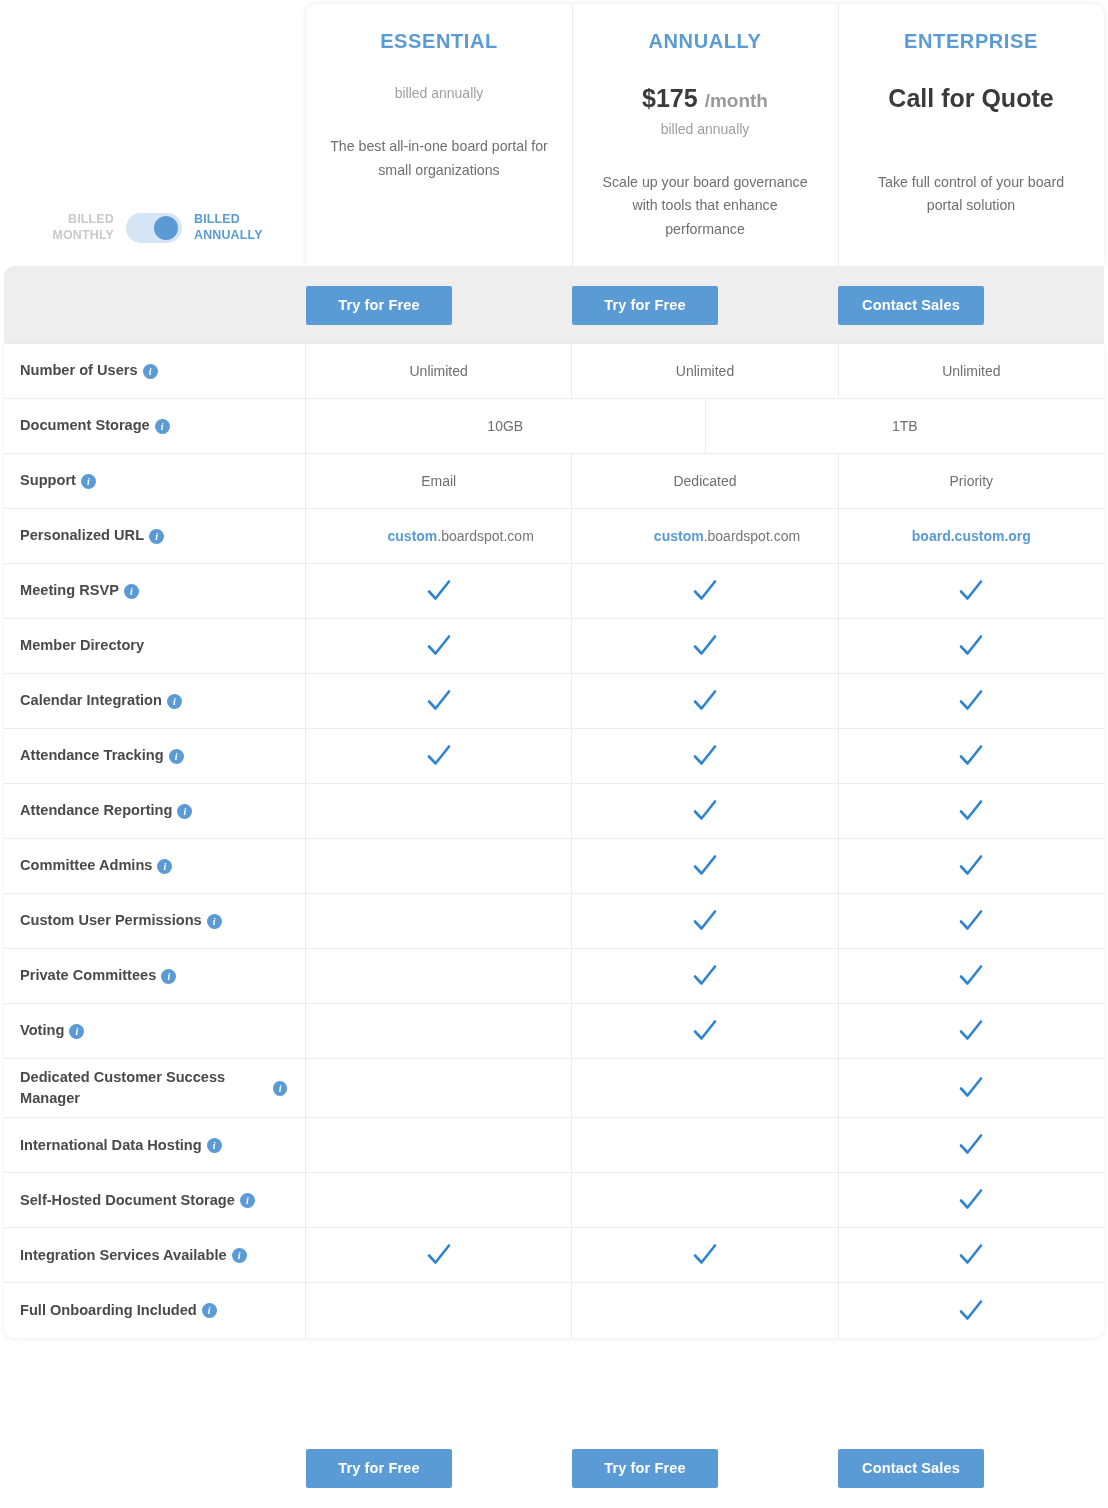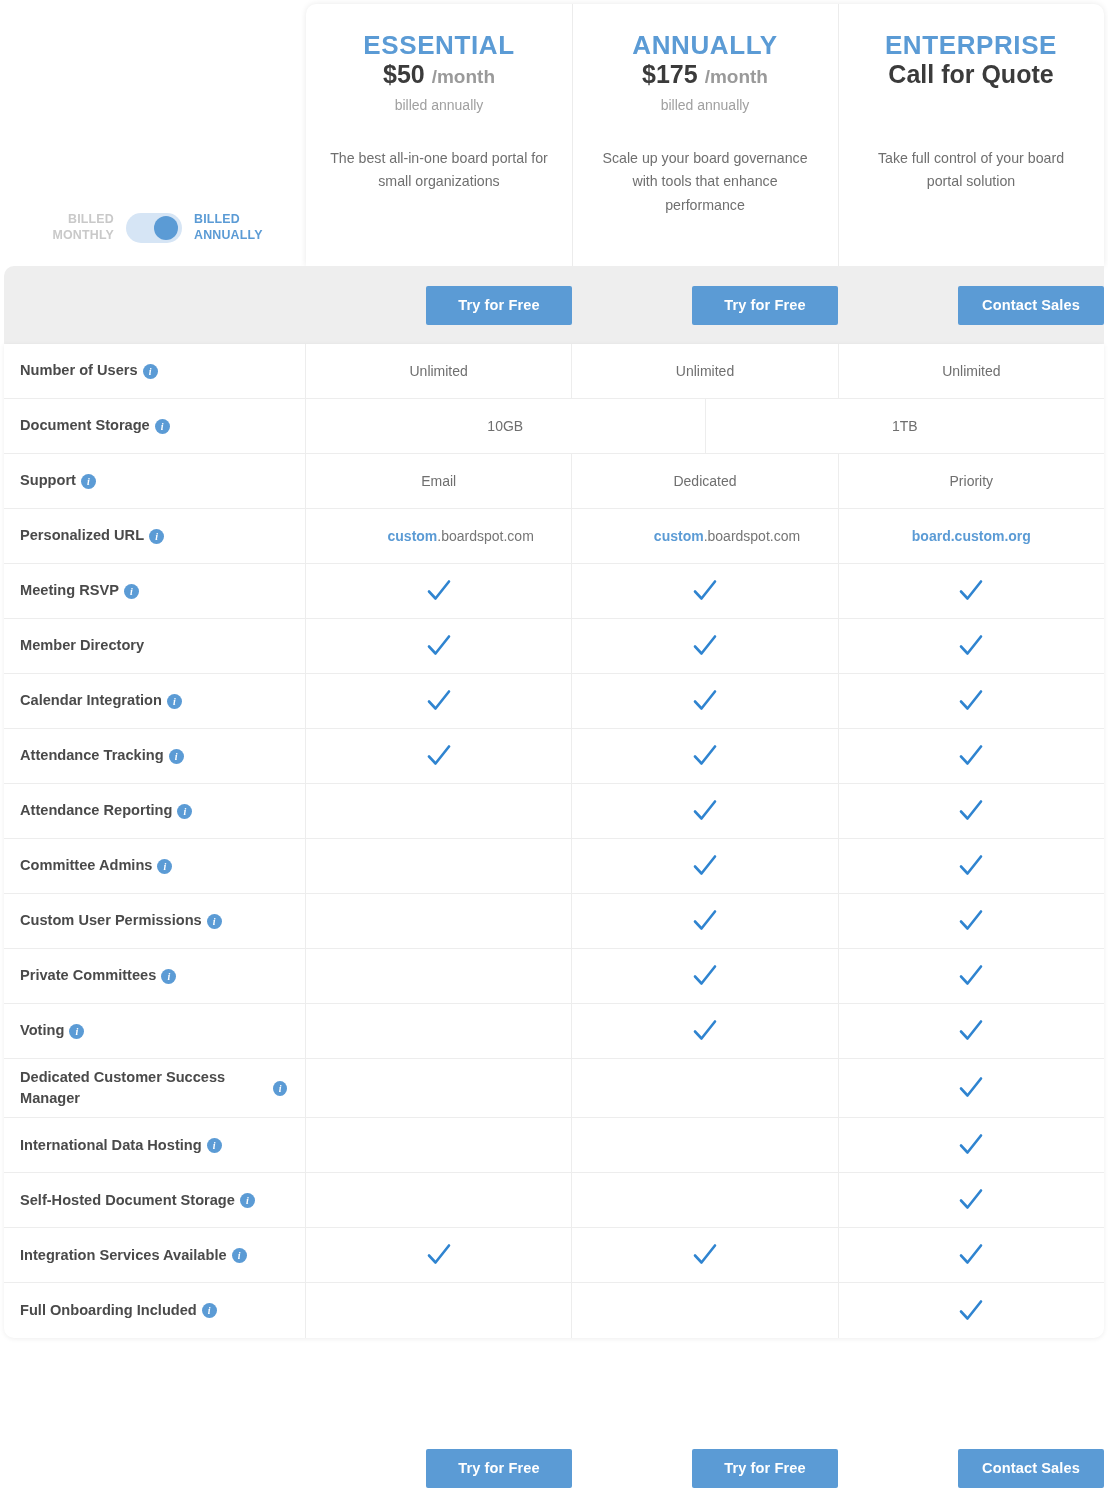--- a/index.html
+++ b/index.html
@@ -39,24 +39,25 @@
     text-align: center;
   }
   .plan-col + .plan-col::before {
     content: "";
     position: absolute;
     left: 0; top: 0; bottom: 0;
     width: 1px;
     background: #ececec;
   }
   .plan-name {
-    font-size: 26px;
+    font-size: 20px;
     font-weight: bold;
     letter-spacing: 0.6px;
     color: #5b9bd5;
+    margin-bottom: 32px;
   }
   .plan-price {
     font-size: 25px;
     font-weight: bold;
     color: #3b3b3b;
     line-height: 1.1;
   }
   .plan-price .per {
     color: #9a9a9a;
     font-size: 19px;
@@ -89,21 +90,21 @@
   .cta-band-inner {
     position: absolute;
     left: 302px; top: 0;
     width: 798px; height: 78px;
     display: flex;
   }
   .cta-cell {
     flex: 1 1 0;
     display: flex;
     align-items: center;
-    justify-content: flex-end;
+    justify-content: flex-start;
   }
   .btn {
     display: inline-block;
     background: #5b9bd5;
     color: #ffffff;
     font-size: 14.6px;
     font-weight: bold;
     padding: 11px 0 12px 0;
     width: 146px;
     text-align: center;
@@ -241,21 +242,20 @@
     <div class="bt-label on">
       <span>BILLED</span><br>
       <span>ANNUALLY</span>
     </div>
   </div>
 
   <div class="plans-card">
 
     <div class="plan-col">
       <div class="plan-name">ESSENTIAL</div>
-      <div class="plan-price"><span>$50</span> <span class="per">/month</span></div>
       <div class="plan-billed">billed annually</div>
       <div class="plan-desc">The best all-in-one board portal for small organizations</div>
     </div>
 
     <div class="plan-col">
       <div class="plan-name">ANNUALLY</div>
       <div class="plan-price"><span>$175</span> <span class="per">/month</span></div>
       <div class="plan-billed">billed annually</div>
       <div class="plan-desc">Scale up your board governance with tools that enhance performance</div>
     </div>

